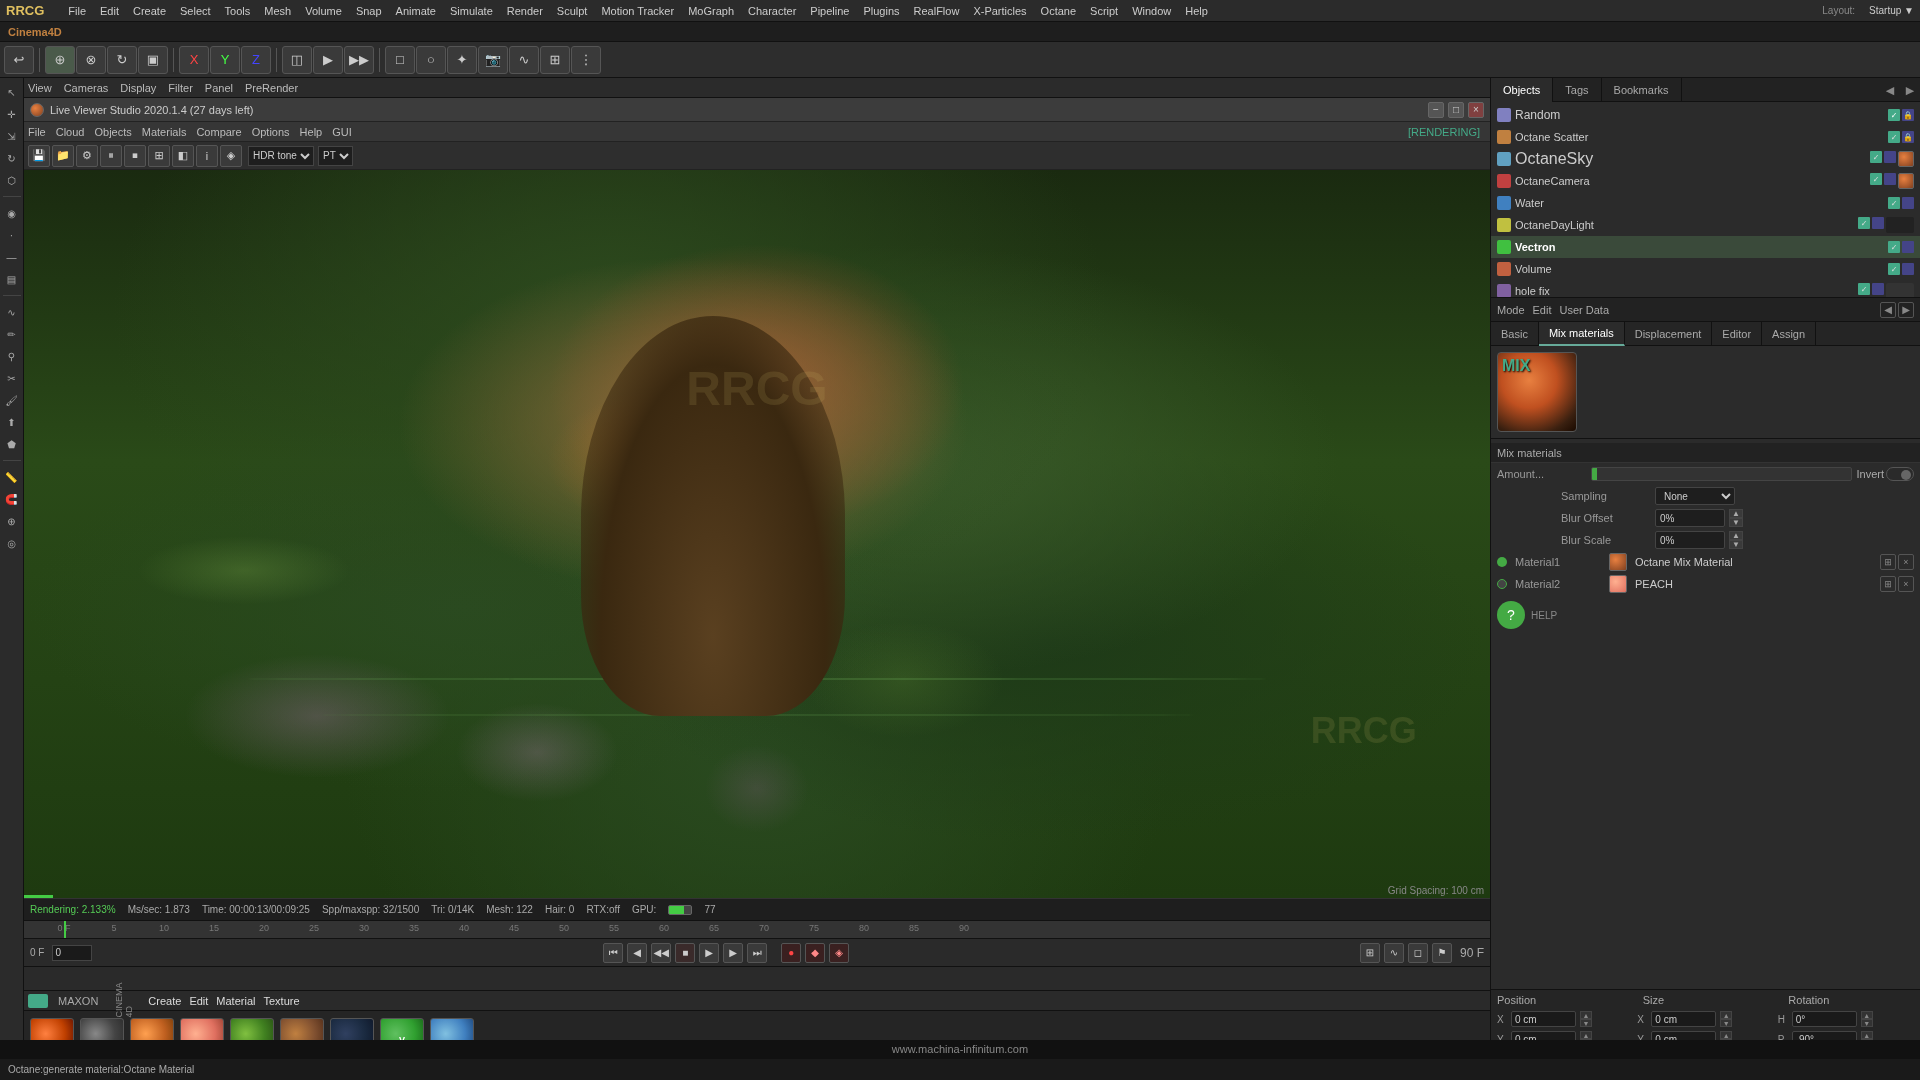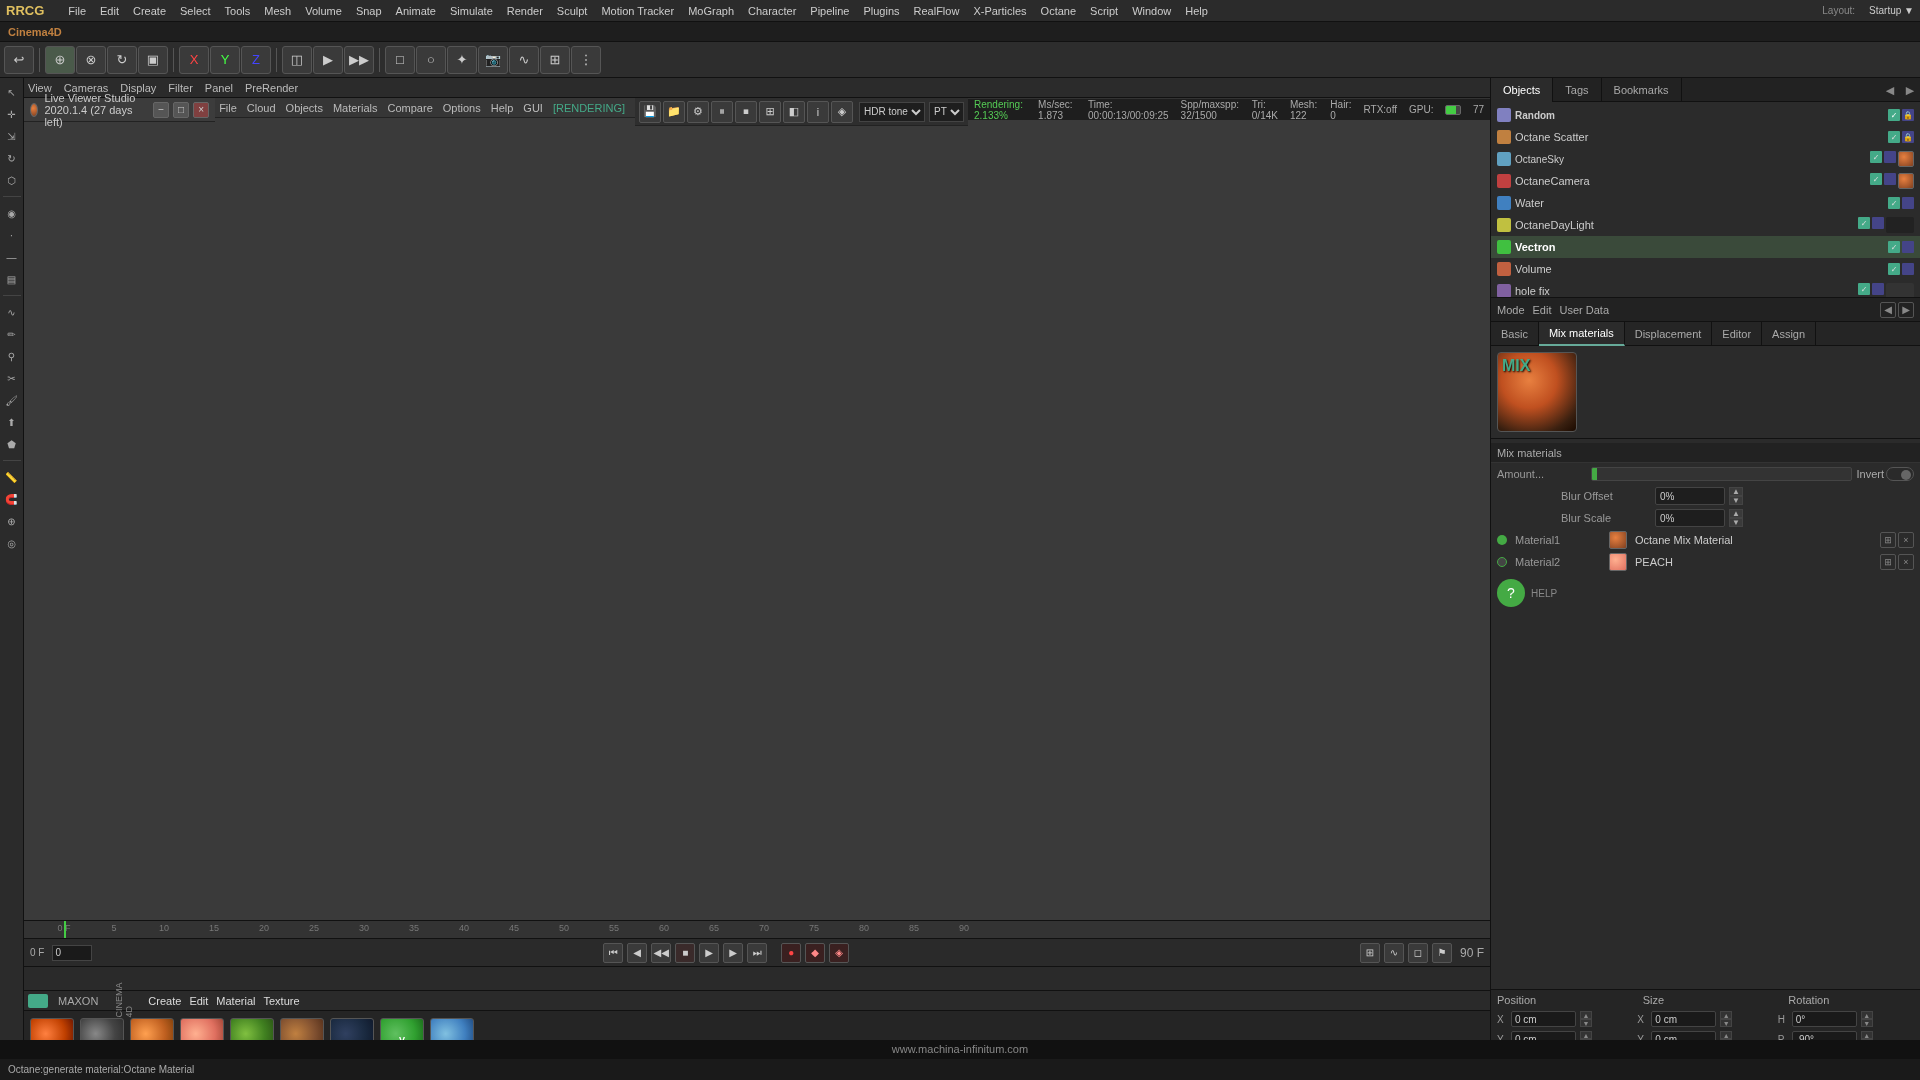--- a/index.html
+++ b/index.html
@@ -114,21 +114,21 @@
       align-items: center;
       padding: 0 4px;
       gap: 12px;
     }
     #sub-menu-bar .sm-item { color: #bbb; font-size: 11px; cursor: pointer; }
 
     
     #render-window {
       flex: 1;
       display: flex;
-      flex-direction: row;
+      flex-direction: column;
       position: relative;
     }
 
     #render-window-titlebar {
       display: flex;
       align-items: center;
       justify-content: space-between;
       background: #3c3c3c;
       height: 24px;
       padding: 0 6px;
@@ -897,39 +897,39 @@
         <div style="flex:1;background:#222;"></div>
 
         <div style="width:20px;height:24px;display:flex;align-items:center;justify-content:center;cursor:pointer;color:#888;">◀</div>
         <div style="width:20px;height:24px;display:flex;align-items:center;justify-content:center;cursor:pointer;color:#888;">▶</div>
       </div>
 
       <div id="objects-list">
 
         <div class="obj-row">
           <div style="width:14px;height:14px;border-radius:2px;background:#8080c0;"></div>
-          <span style="font-size:10px;color:#ccc;font-weight:bold;">Random</span>
+          <span style="font-size:12px;color:#ccc;">Random</span>
           <div class="obj-vis-btns">
             <div class="obj-vis-btn" style="background:#4a8;color:#fff;">✓</div>
             <div class="obj-vis-btn" style="background:#448;">🔒</div>
           </div>
         </div>
 
         <div class="obj-row">
           <div style="width:14px;height:14px;border-radius:2px;background:#c08040;"></div>
           <span style="font-size:11px;color:#ccc;">Octane Scatter</span>
           <div class="obj-vis-btns">
             <div class="obj-vis-btn" style="background:#4a8;">✓</div>
             <div class="obj-vis-btn" style="background:#448;">🔒</div>
           </div>
         </div>
 
         <div class="obj-row">
           <div style="width:14px;height:14px;border-radius:2px;background:#60a0c0;"></div>
-          <span style="font-size:10px;color:#ccc;">OctaneSky</span>
+          <span style="font-size:16px;color:#ccc;">OctaneSky</span>
           <div class="obj-vis-btns">
             <div class="obj-vis-btn" style="background:#4a8;">✓</div>
             <div class="obj-vis-btn" style="background:#448;"></div>
             <div style="width:16px;height:16px;border-radius:2px;background:radial-gradient(circle at 35% 35%,#e88040,#804020);border:1px solid #666;"></div>
           </div>
         </div>
 
         <div class="obj-row">
           <div style="width:14px;height:14px;border-radius:2px;background:#c04040;"></div>
           <span style="font-size:11px;color:#ccc;">OctaneCamera</span>
@@ -1025,20 +1025,27 @@
           <span class="prop-label">Amount...</span>
           <div style="flex:1;height:14px;background:linear-gradient(90deg,#4a4 0%,#4a4 2%,#333 2%);border-radius:2px;border:1px solid #444;"></div>
           <div style="display:flex;gap:2px;align-items:center;">
             <span style="font-size:11px;color:#aaa;">Invert</span>
             <div style="width:28px;height:14px;background:#2a2a2a;border:1px solid #555;border-radius:7px;position:relative;cursor:pointer;">
               <div style="position:absolute;right:2px;top:2px;width:10px;height:10px;border-radius:50%;background:#666;"></div>
             </div>
           </div>
         </div>
 
+        <div class="prop-row">
+          <div style="width:60px;"></div>
+          <span class="prop-label">Sampling</span>
+          <select class="prop-input" style="width:80px;">
+            <option>None</option>
+          </select>
+        </div>
 
         <div class="prop-row">
           <div style="width:60px;"></div>
           <span class="prop-label">Blur Offset</span>
           <input class="prop-input" type="text" value="0%" style="">
           <div style="display:flex;flex-direction:column;gap:0;">
             <div style="width:14px;height:9px;border:1px solid #444;background:#3a3a3a;display:flex;align-items:center;justify-content:center;font-size:8px;cursor:pointer;color:#aaa;">▲</div>
             <div style="width:14px;height:9px;border:1px solid #444;background:#3a3a3a;display:flex;align-items:center;justify-content:center;font-size:8px;cursor:pointer;color:#aaa;">▼</div>
           </div>
         </div>

